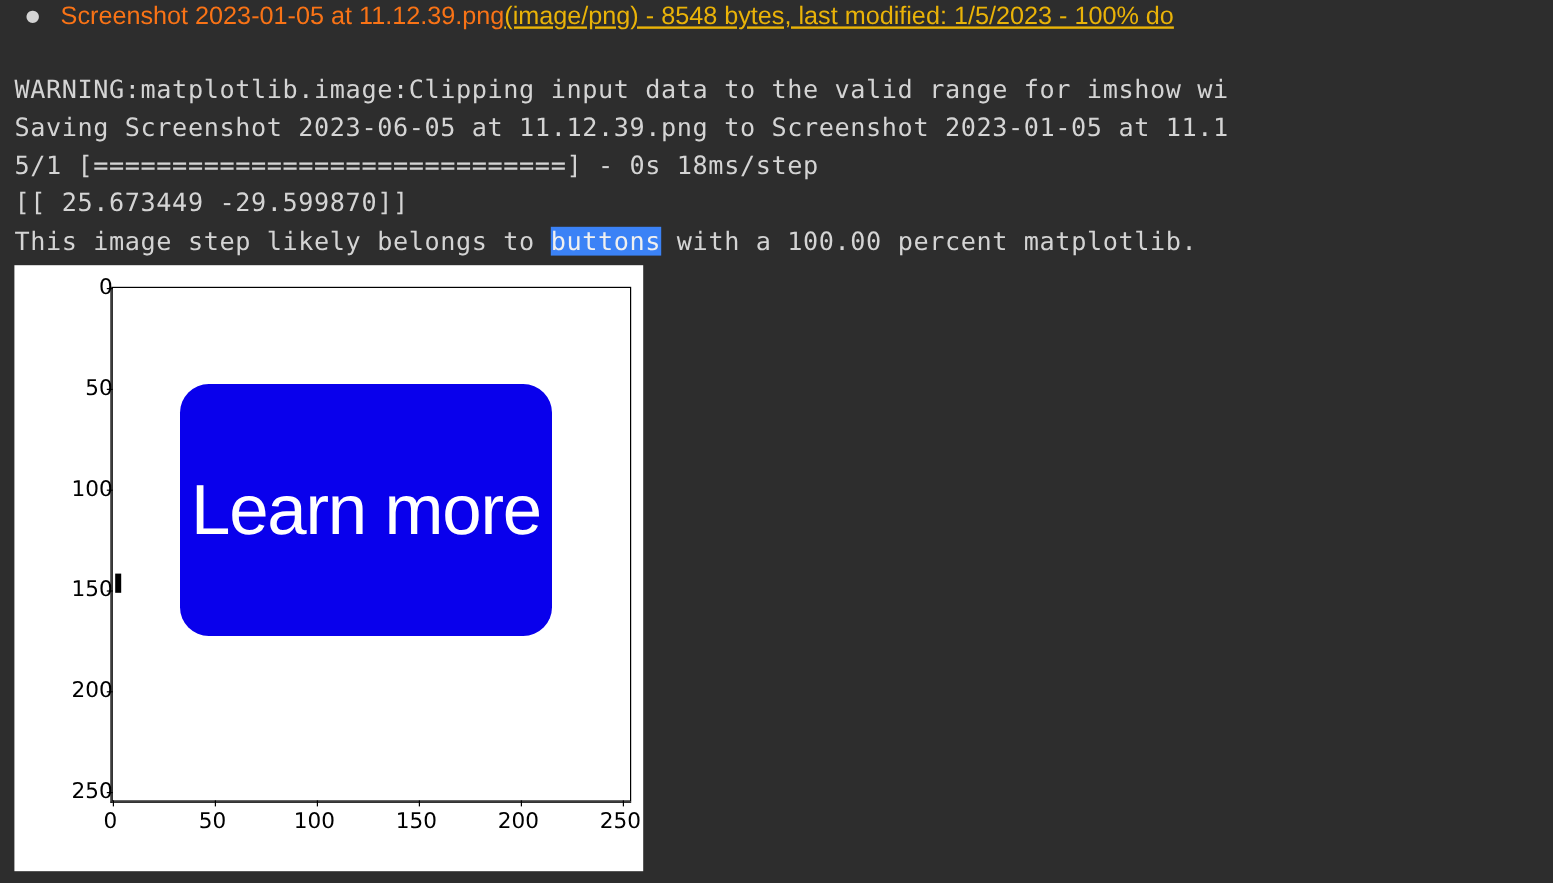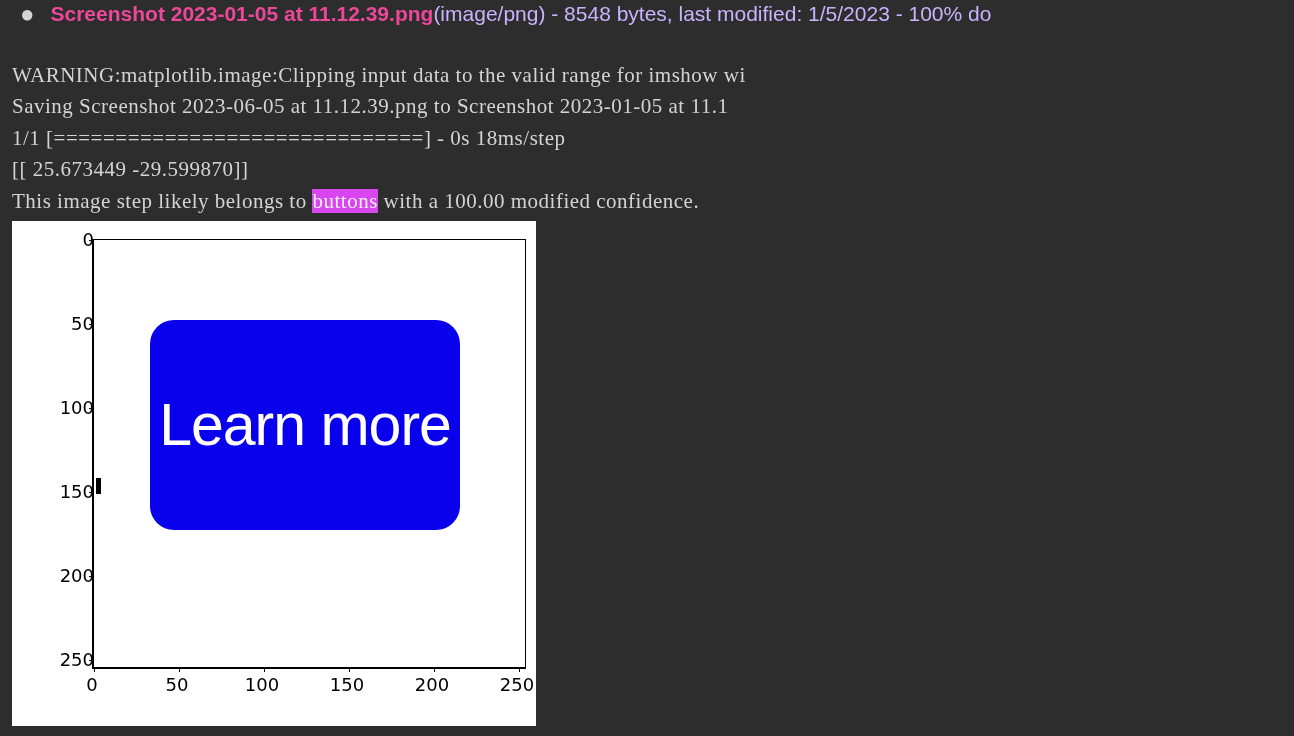--- a/index.html
+++ b/index.html
@@ -22,41 +22,41 @@
       padding: 2px 0 2px 20px;
       font-size: 21px;
     }
     .bullet {
       color: #d4d4d4;
       font-size: 24px;
       margin-right: 16px;
       line-height: 1;
     }
     .filename {
-      font-weight: bold;
-      color: #ec4899;
+      font-weight: normal;
+      color: #f97316;
     }
     .file-meta {
-      color: #c4b5fd;
+      color: #eab308;
+      text-decoration: underline;
     }
     .console-output {
       font-family: 'Menlo', 'Monaco', 'Consolas', monospace;
       font-size: 21px;
       line-height: 1.5;
       color: #d4d4d4;
       padding: 0 12px;
       white-space: pre;
       letter-spacing: 0.5px;
     }
     .console-line {
       white-space: pre;
-      font-family: Liberation Serif, serif;
     }
     .highlight {
-      background-color: #d946ef;
+      background-color: #3b82f6;
       color: #f0f0f0;
     }
     .plot-container {
       background-color: #ffffff;
       width: 524px;
       height: 505px;
       margin: 4px 0 0 12px;
       position: relative;
       padding: 12px 12px 30px 12px;
     }
@@ -144,23 +144,23 @@
 <div class="file-info">
   <span class="bullet">●</span>
   <span>
     <span class="filename">Screenshot 2023-01-05 at 11.12.39.png</span><span class="file-meta">(image/png) - 8548 bytes, last modified: 1/5/2023 - 100% do</span>
   </span>
 </div>
 
 <div class="console-output">
 <span class="console-line">WARNING:matplotlib.image:Clipping input data to the valid range for imshow wi</span>
 <span class="console-line">Saving Screenshot 2023-06-05 at 11.12.39.png to Screenshot 2023-01-05 at 11.1</span>
-<span class="console-line">1/1 [==============================] - 0s 18ms/step</span>
+<span class="console-line">5/1 [==============================] - 0s 18ms/step</span>
 <span class="console-line">[[ 25.673449 -29.599870]]</span>
-<span class="console-line"><span>This image step likely belongs to </span><span class="highlight">buttons</span><span> with a 100.00 modified confidence.</span></span>
+<span class="console-line"><span>This image step likely belongs to </span><span class="highlight">buttons</span><span> with a 100.00 percent matplotlib.</span></span>
 </div>
 
 <div class="plot-container">
 
   <div class="y-tick" style="top: 8px;">0</div>
   <div class="y-tick" style="top: 92px;">50</div>
   <div class="y-tick" style="top: 176px;">100</div>
   <div class="y-tick" style="top: 260px;">150</div>
   <div class="y-tick" style="top: 344px;">200</div>
   <div class="y-tick" style="top: 428px;">250</div>

